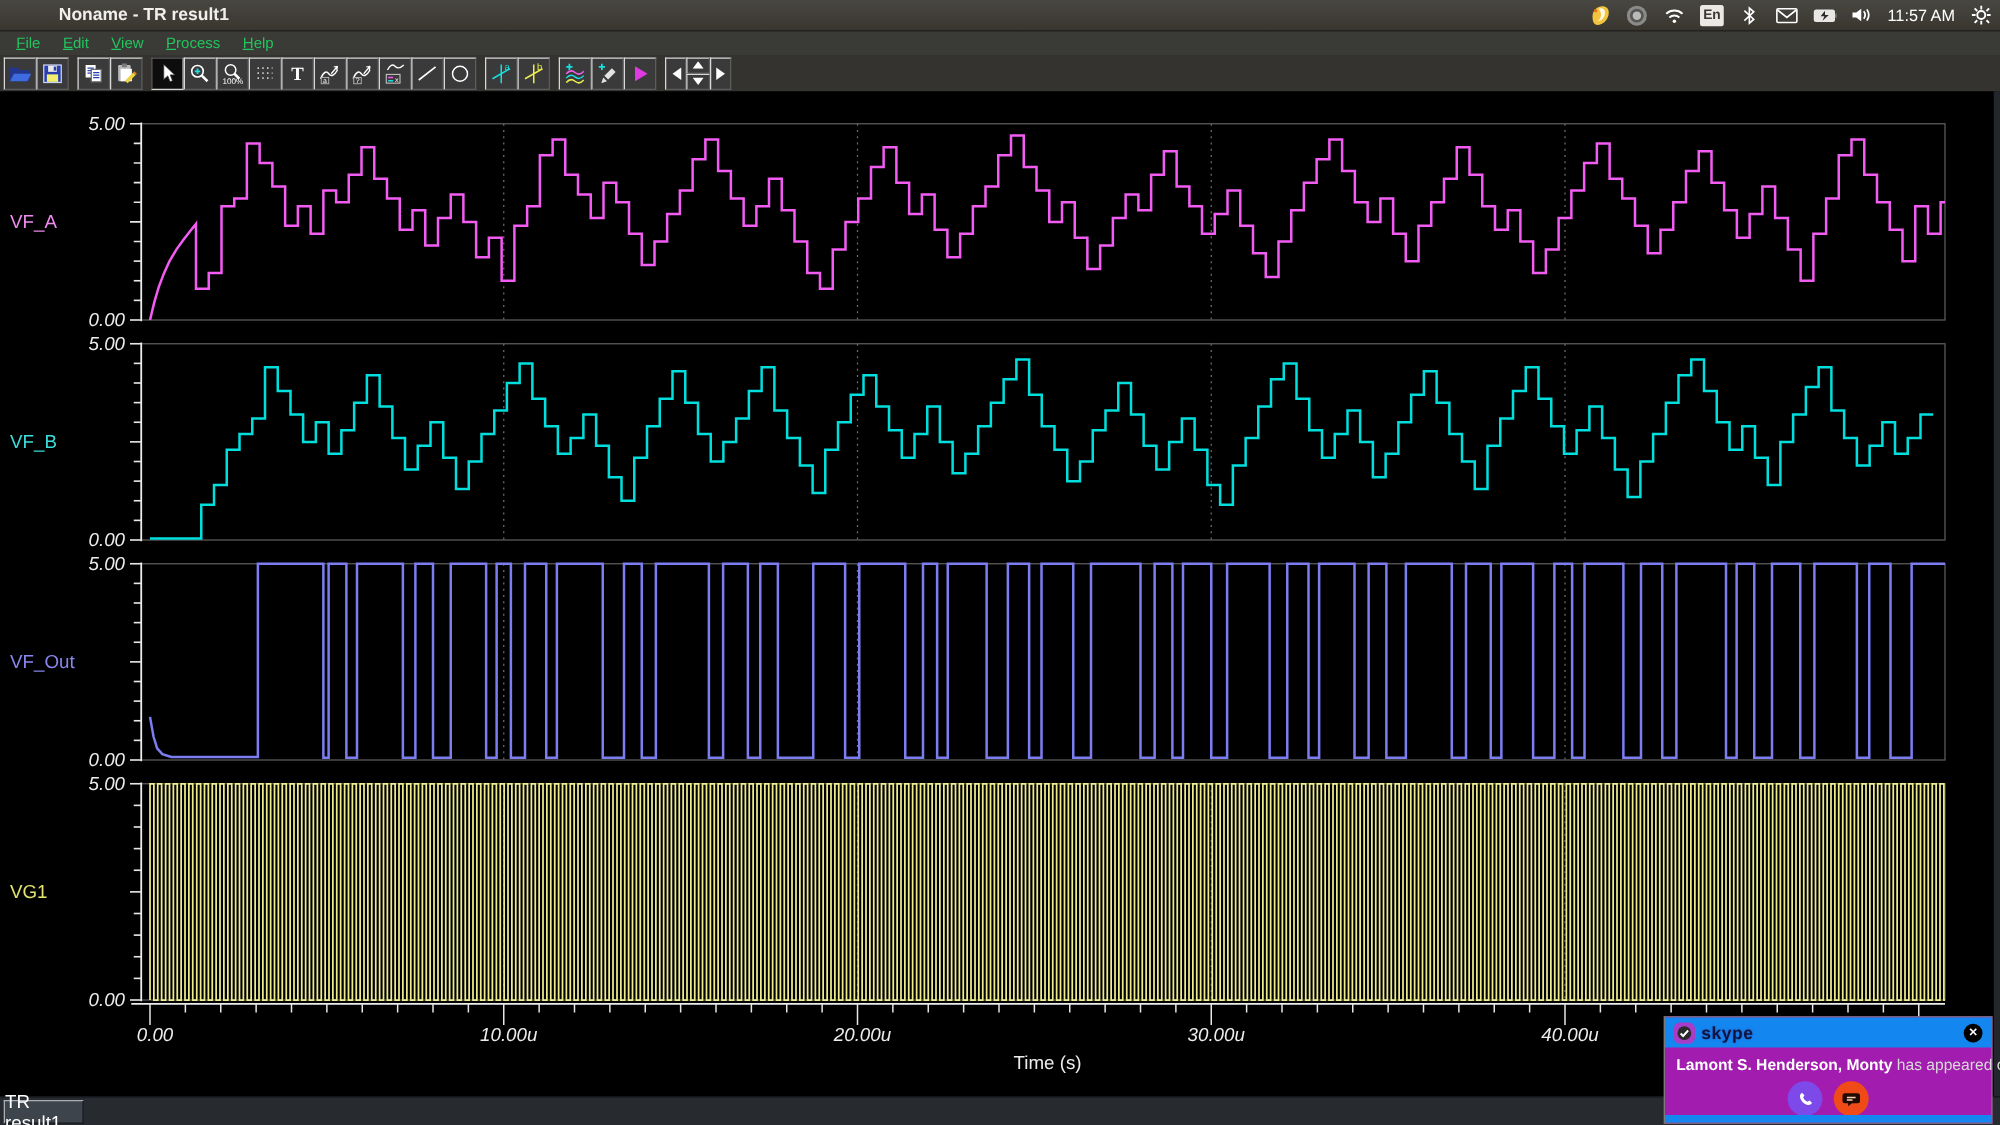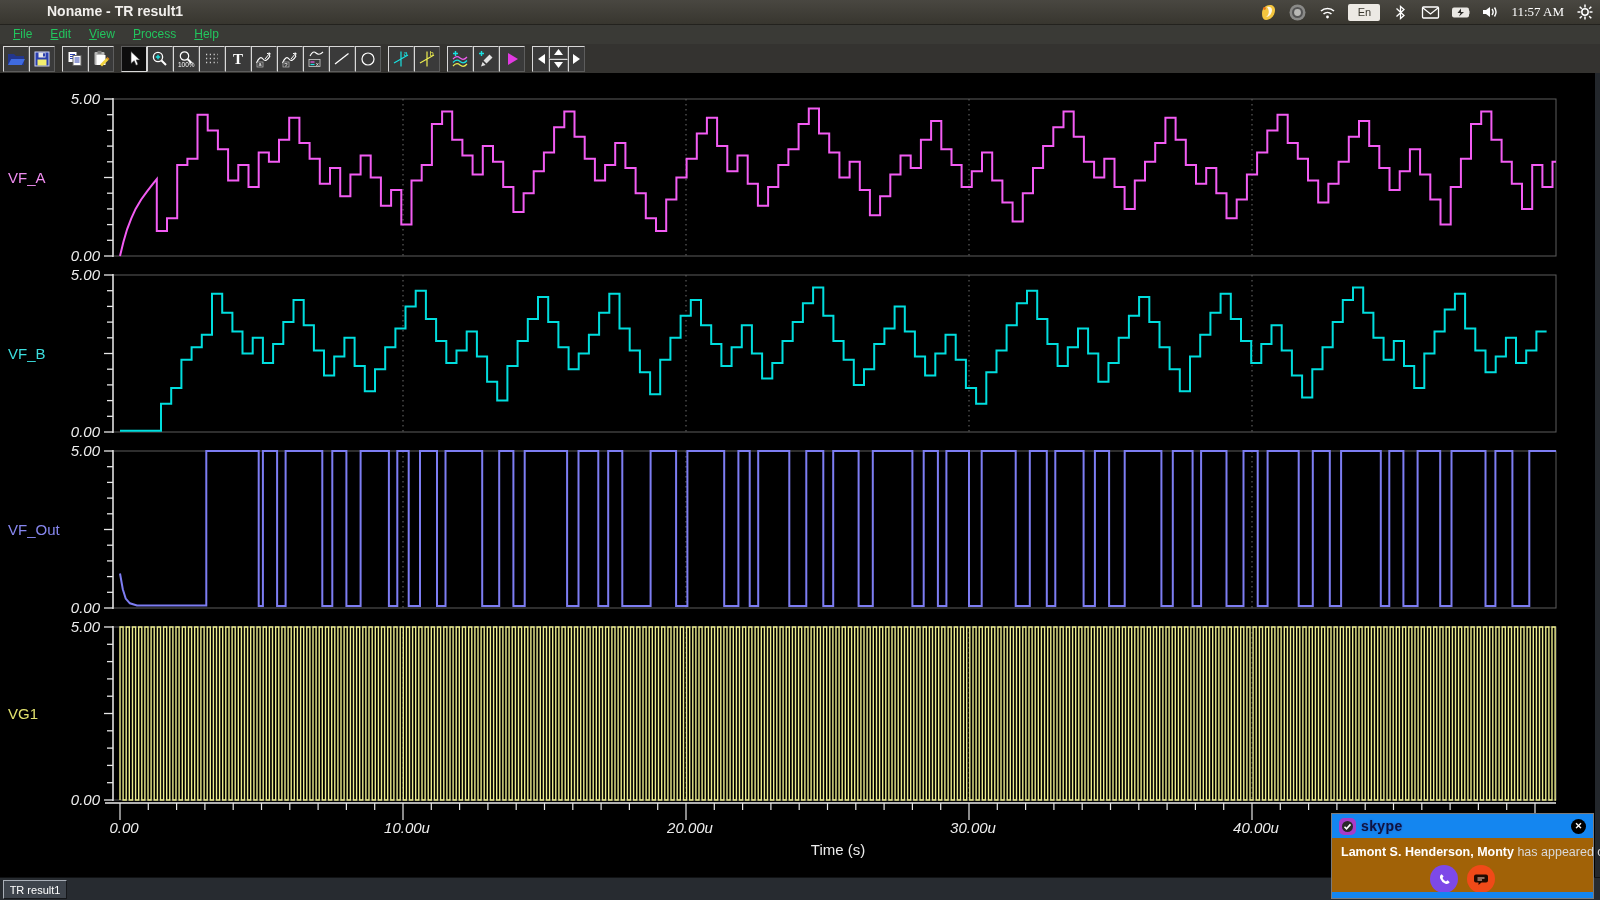--- a/index.html
+++ b/index.html
@@ -2,23 +2,23 @@
 <html><head>
 <meta charset="utf-8">
 <style>
   html,body{margin:0;padding:0;width:1600px;height:900px;background:#000;overflow:hidden;
     font-family:"Liberation Sans",sans-serif;position:relative;}
   
   .titlebar{position:absolute;top:0;left:0;width:1600px;height:24px;
     background:linear-gradient(#494741,#38362f);border-bottom:1px solid #23221e;z-index:5;}
   .title-text{position:absolute;left:8px;top:3px;font-size:14px;font-weight:bold;color:#f1efec;margin-left:39px;}
   .tray{position:absolute;right:6px;top:0;height:24px;display:flex;align-items:center;gap:11px;}
-  .tray-clock{color:#fff;font-size:13px;font-family:Liberation Serif, serif;}
+  .tray-clock{color:#fff;font-size:13px;}
   .tray-ic{display:flex;align-items:center;justify-content:center;width:19px;height:19px;}
-  .kbd-box{width:32px;height:17px;background:#ece9e4;color:#3a382f;font-size:11px;font-weight:normal;
+  .kbd-box{width:19px;height:17px;background:#ece9e4;color:#3a382f;font-size:11px;font-weight:bold;
     border-radius:2px;display:flex;align-items:center;justify-content:center;}
   
   .menubar{position:absolute;top:25px;left:0;width:1600px;height:19px;background:#3a3a36;
     display:flex;align-items:center;padding-left:4px;z-index:5;}
   .menu-item{color:#22c55e;font-size:12px;padding:1px 9px 2px 9px;cursor:default;}
   
   .toolbar{position:absolute;top:44px;left:0;width:1600px;height:29px;background:#343330;
     display:flex;align-items:center;padding-left:3px;z-index:5;}
   .tb-group{display:flex;margin-right:7px;}
   .tb{width:26px;height:26px;background:#3a3a3a;border:1px solid;
@@ -28,24 +28,24 @@
   .spinner{width:19px;height:26px;display:flex;flex-direction:column;}
   .spin-half{flex:1;background:#3a3a3a;border:1px solid;border-color:#d8d8d8 #5d5d5d #5d5d5d #d8d8d8;
     display:flex;align-items:center;justify-content:center;box-sizing:border-box;}
   
   .plot-area{position:absolute;top:73px;left:0;width:1280px;height:804px;background:#000;}
   .right-edge{position:absolute;top:73px;right:0;width:5px;height:827px;background:#23272c;z-index:2;}
   
   .statusbar{position:absolute;top:877px;left:0;width:1600px;height:23px;background:#272b30;
     border-top:1px solid #101214;z-index:4;}
   .status-tab{position:absolute;left:3px;top:2px;width:64px;height:19px;background:#3e444c;
-    border:1px solid;border-color:#a9afb7 #15171a #15171a #a9afb7;color:#fff;font-size:11px;
+    border:1px solid;border-color:#a9afb7 #15171a #15171a #a9afb7;color:#fff;font-size:15px;
     display:flex;align-items:center;justify-content:center;box-sizing:border-box;}
   
-  .skype{position:absolute;left:1331px;top:813px;width:263px;height:86px;background:#a16207;
+  .skype{position:absolute;left:1331px;top:813px;width:263px;height:86px;background:#a21caf;
     border:1px solid #7a7a7a;box-sizing:border-box;z-index:10;}
   .skype-header{position:absolute;top:0;left:0;right:0;height:24px;background:#1486f0;
     display:flex;align-items:center;padding:0 7px;}
   .skype-badge{width:17px;height:17px;border-radius:5px;background:#a83cc8;margin-right:5px;
     display:flex;align-items:center;justify-content:center;}
   .skype-logo{font-size:14px;font-weight:bold;color:#0d1440;letter-spacing:.4px;text-shadow:0 0 2px #2a57c0;}
   .skype-close{margin-left:auto;width:15px;height:15px;border-radius:50%;background:#000;color:#fff;
     font-size:9px;line-height:15px;text-align:center;font-weight:bold;}
   .skype-msg{position:absolute;top:31px;left:9px;right:5px;font-size:12.5px;color:#d9d9d9;white-space:nowrap;}
   .skype-msg b{color:#fff;}

